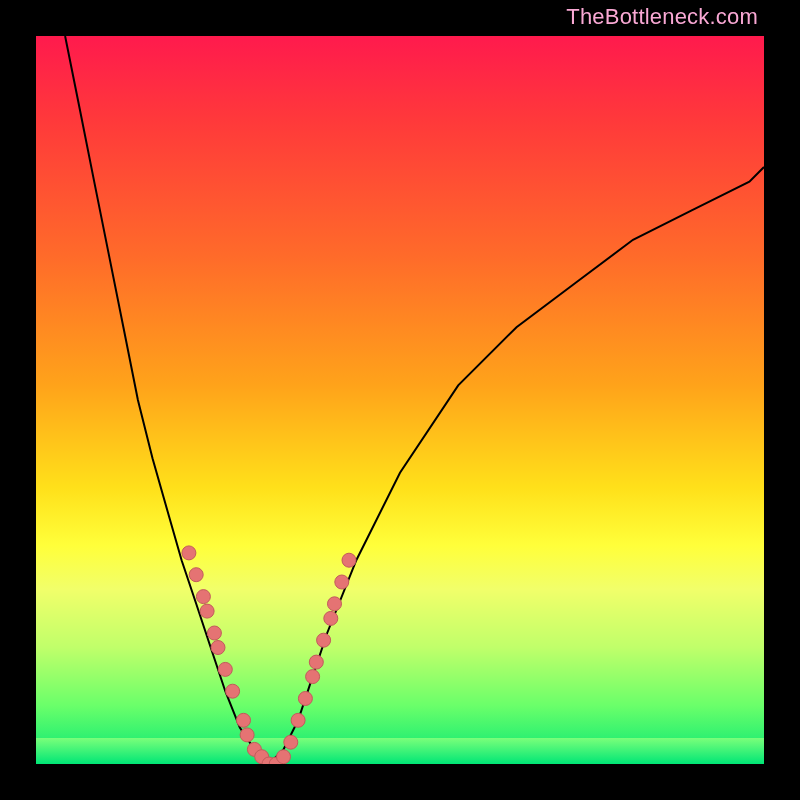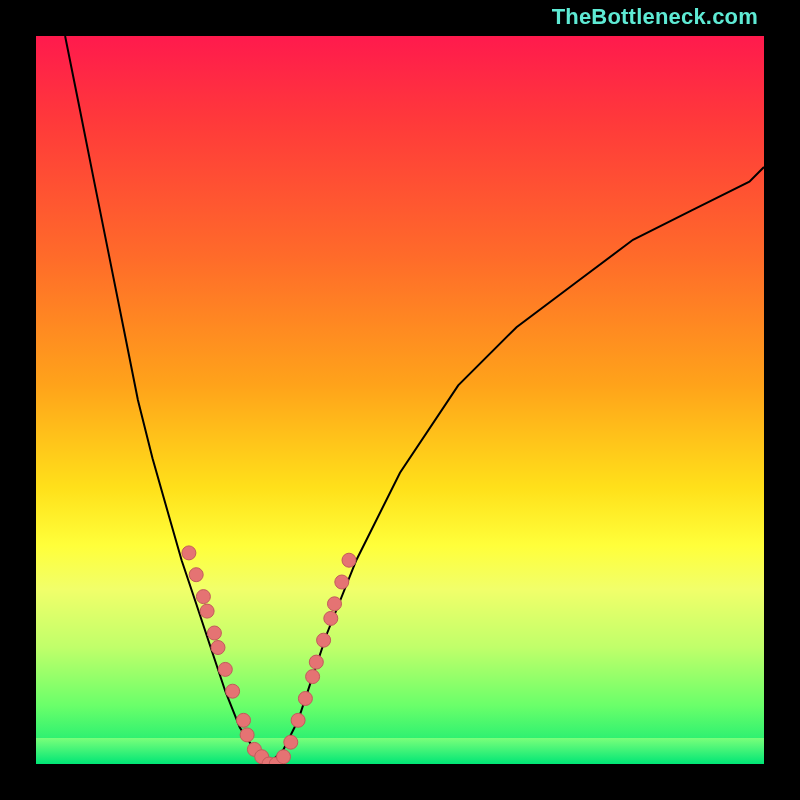--- a/index.html
+++ b/index.html
@@ -34,22 +34,22 @@
     bottom: 0;
     height: 26px;
     background: linear-gradient(to bottom, #7aff7a 0%, #00e676 100%);
   }
   .watermark {
     position: absolute;
     top: 4px;
     right: 42px;
     font-family: Arial, Helvetica, sans-serif;
     font-size: 22px;
-    font-weight: 700;
-    color: #5eead4;
+    font-weight: 400;
+    color: #f9a8d4;
     letter-spacing: 0.2px;
   }
   svg.curves {
     position: absolute;
     left: 0; top: 0;
     width: 728px; height: 728px;
   }
   .curve { fill: none; stroke: #000; stroke-width: 2; }
   .dot {
     fill: #e57373;

